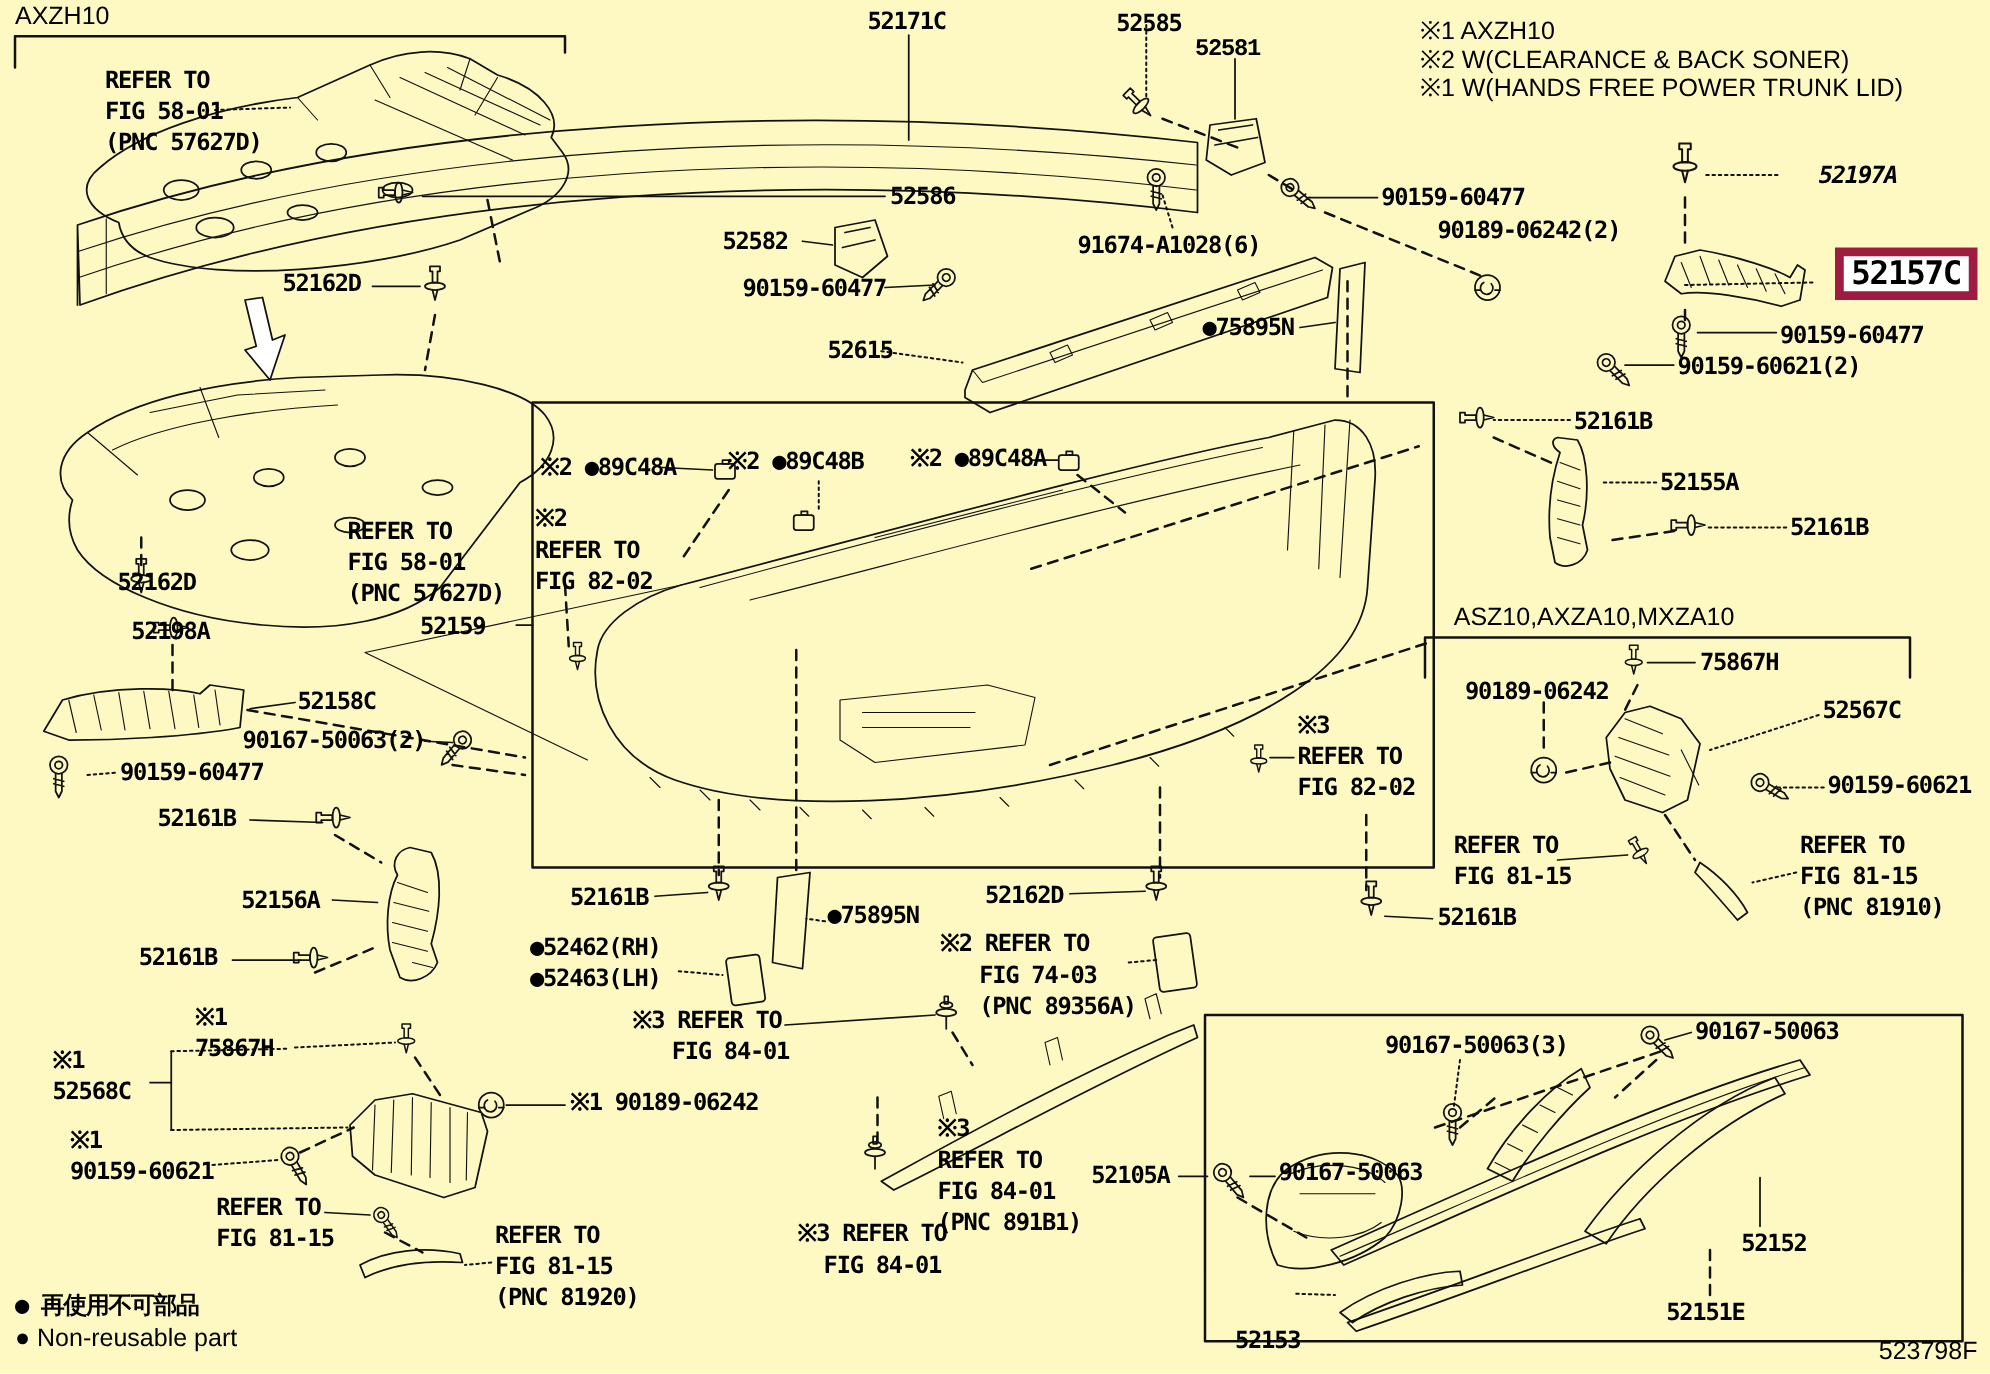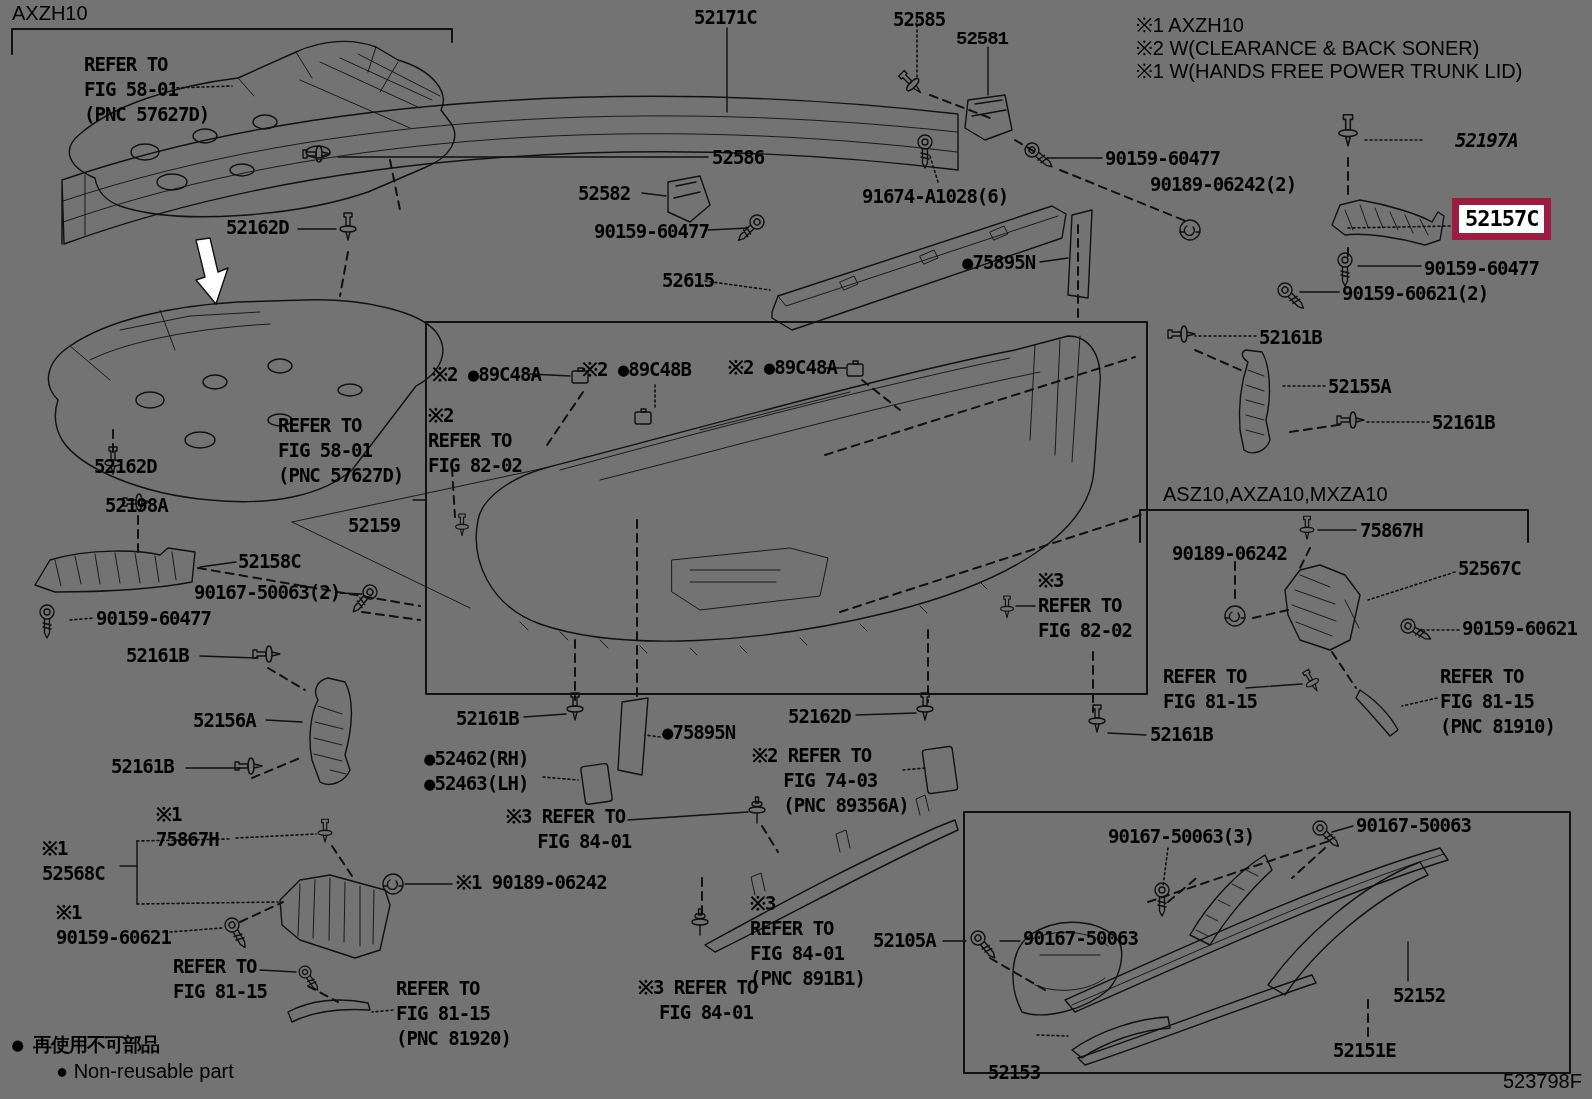--- a/index.html
+++ b/index.html
@@ -1,29 +1,29 @@
 <!DOCTYPE html>
 <html style="--hl: #9e1b41;"><head>
 <meta charset="utf-8">
 <style>
   html,body{margin:0;padding:0;background:#fff;}
-  #stage{position:relative;width:1592px;height:1099px;background:#737373;overflow:hidden;
+  #stage{position:relative;width:1592px;height:1099px;background:#fef9c3;overflow:hidden;
          font-family:"DejaVu Sans Mono",monospace;}
   #artwork{position:absolute;left:0;top:0;}
   .art *{stroke:#111;fill:none;stroke-width:1.4;stroke-linecap:round;stroke-linejoin:round;}
   .art .thick{stroke-width:2;}
   .art .thin{stroke-width:0.9;}
   .art .wfill{fill:#fff;}
   .art .dash{stroke-dasharray:8 6;stroke-width:2;}
   .art .dot{stroke-dasharray:2 3;stroke-width:1.6;}
   .lbl{position:absolute;font:bold 19px "DejaVu Sans Mono",monospace;letter-spacing:-1px;
        line-height:25px;white-space:pre;color:#000;}
   .lbl.sans{font:400 20px "Liberation Sans",sans-serif;letter-spacing:0;line-height:23px;}
   .lbl.highlight{border:7px solid var(--hl,#9e1b41);background:#fff;padding:0 6px;
-       font-size:22px;line-height:28px;letter-spacing:-1px;}
+       font-size:26px;line-height:28px;letter-spacing:-1px;margin-left:16px;}
 </style>
 </head>
 <body>
 
 <div id="stage">
 
   <svg id="artwork" class="art" width="1592" height="1099" viewBox="0 0 1592 1099" aria-hidden="true">
     <defs>
       <g id="sym-screw">
         <circle cx="0" cy="0" r="7"></circle>
@@ -334,21 +334,21 @@
       <div class="lbl" style="left: 1328px; top: 374px;">52155A</div>
       <div class="lbl" style="left: 1432px; top: 410px;">52161B</div>
       <div class="lbl" style="left: 278px; top: 413px;">REFER TO
 FIG 58-01
 (PNC 57627D)</div>
       <div class="lbl" style="left: 94px; top: 454px;">52162D</div>
       <div class="lbl" style="left: 105px; top: 493px;">52198A</div>
       <div class="lbl" style="left: 238px; top: 549px;">52158C</div>
       <div class="lbl" style="left: 194px; top: 580px;">90167-50063(2)</div>
       <div class="lbl" style="left: 96px; top: 606px;">90159-60477</div>
-      <div class="lbl" style="left: 348px; top: 489px; margin-top: 24px;">52159</div>
+      <div class="lbl" style="left: 336px; top: 489px;">52159</div>
       <div class="lbl" style="left: 432px; top: 362px;">※2 ●89C48A</div>
       <div class="lbl" style="left: 582px; top: 357px; text-align: center;">※2 ●89C48B</div>
       <div class="lbl" style="left: 728px; top: 355px;">※2 ●89C48A</div>
       <div class="lbl" style="left: 428px; top: 403px;">※2
 REFER TO
 FIG 82-02</div>
       <div class="lbl" style="left: 1038px; top: 568px;">※3
 REFER TO
 FIG 82-02</div>
       <div class="lbl" style="left: 456px; top: 706px;">52161B</div>
@@ -380,21 +380,21 @@
       <div class="lbl" style="left: 42px; top: 836px;">※1
 52568C</div>
       <div class="lbl" style="left: 56px; top: 900px;">※1
 90159-60621</div>
       <div class="lbl" style="left: 173px; top: 954px;">REFER TO
 FIG 81-15</div>
       <div class="lbl" style="left: 396px; top: 976px;">REFER TO
 FIG 81-15
 (PNC 81920)</div>
       <div class="lbl" style="left: 12px; top: 1032px;">● 再使用不可部品</div>
-      <div class="lbl sans" style="left: 12px; top: 1060px; margin-left: 44px;">● Non-reusable part</div>
+      <div class="lbl sans" style="left: 12px; top: 1060px;">● Non-reusable part</div>
       <div class="lbl sans" style="left: 1163px; top: 483px;">ASZ10,AXZA10,MXZA10</div>
       <div class="lbl" style="left: 1360px; top: 518px;">75867H</div>
       <div class="lbl" style="left: 1172px; top: 541px;">90189-06242</div>
       <div class="lbl" style="left: 1458px; top: 556px; text-align: right;">52567C</div>
       <div class="lbl" style="left: 1462px; top: 616px;">90159-60621</div>
       <div class="lbl" style="left: 1440px; top: 664px;">REFER TO
 FIG 81-15
 (PNC 81910)</div>
       <div class="lbl" style="left: 1108px; top: 824px;">90167-50063(3)</div>
       <div class="lbl" style="left: 1356px; top: 813px;">90167-50063</div>

